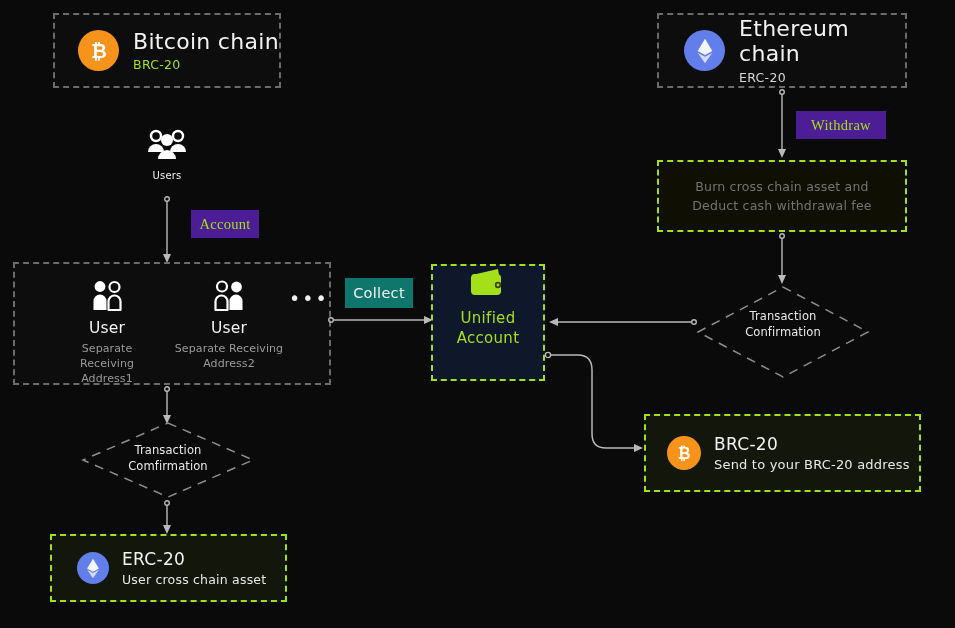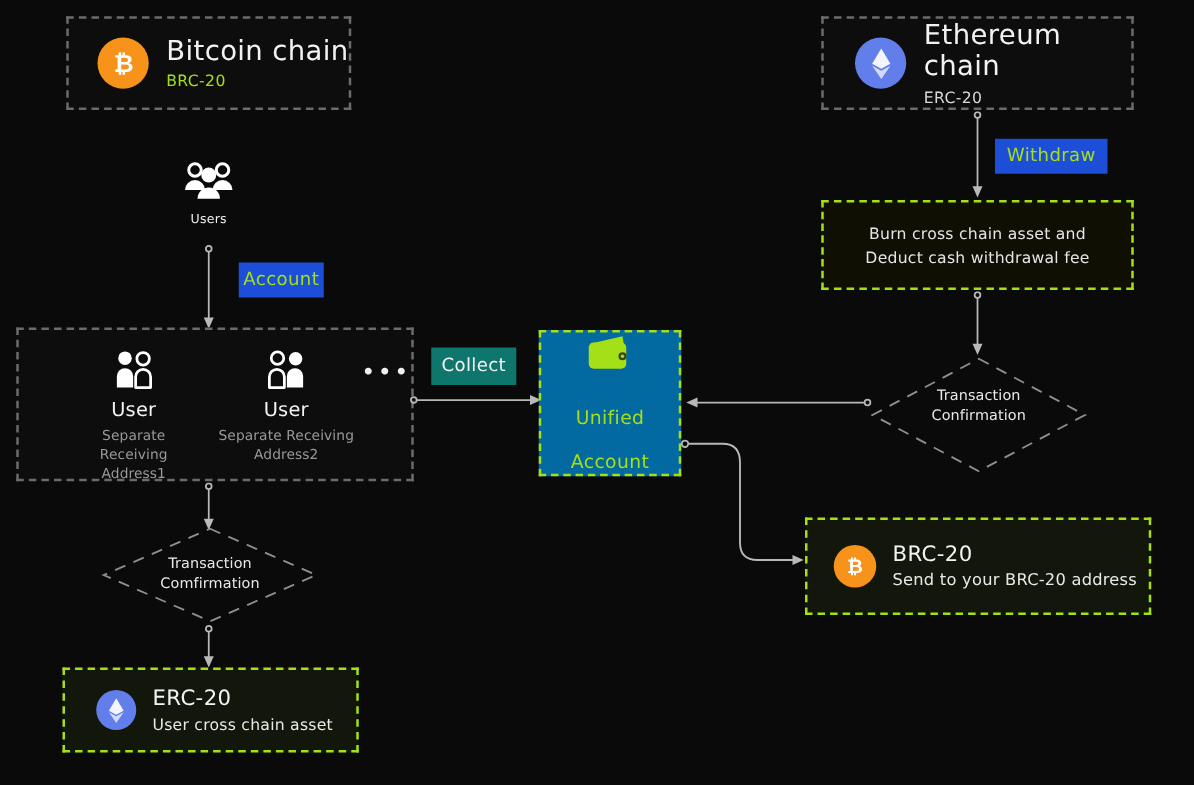--- a/index.html
+++ b/index.html
@@ -17,52 +17,52 @@
     border:2px dashed #a4e018;
     background:#0f1003;
   }
   .greenbox.tint{background:#13160a;}
   .userbox{
     border:2px dashed #6b6b6b;
     background:#0d0d0d;
   }
   .unified{
     border:2px dashed #a4e018;
-    background:#0369a1;
-    display:flex;flex-direction:column;align-items:center;justify-content:space-between;
+    background:#0f172a;
+    display:flex;flex-direction:column;align-items:center;justify-content:flex-start;
   }
 
   
   .title{
     color:#f2f2f2;font-size:22px;letter-spacing:.3px;font-weight:400;
     font-family:"DejaVu Sans",sans-serif;
   }
   .sub-green{color:#a4e018;font-size:12.5px;letter-spacing:.3px;margin-top:3px;}
   .sub-grey{color:#d8d8d8;font-size:12.5px;letter-spacing:.3px;margin-top:4px;}
   .sub-white{color:#e8e8e8;font-size:13px;letter-spacing:.2px;margin-top:3px;}
   .boxtext-green{
-    color:#e5e5e5;font-size:12.5px;line-height:19px;text-align:center;
+    color:#737373;font-size:12.5px;line-height:19px;text-align:center;
     letter-spacing:.2px;
   }
   .unified-label{
     color:#a4e018;font-size:15px;line-height:20px;text-align:center;letter-spacing:.3px;
   }
   .caption{color:#f0f0f0;font-size:10px;text-align:center;letter-spacing:.2px;}
   .user-name{color:#f2f2f2;font-size:15.5px;text-align:center;letter-spacing:.2px;}
   .user-addr{color:#9a9a9a;font-size:11px;line-height:15px;text-align:center;letter-spacing:.1px;}
   .diamond-text{
     color:#e9e9e9;font-size:11.5px;line-height:16px;text-align:center;letter-spacing:.1px;
   }
 
   
   .badge{
     display:flex;align-items:center;justify-content:center;
     font-size:14.5px;letter-spacing:.3px;padding:0 10px;
   }
-  .badge-green{background:#1d4ed8;color:#a4e018;}
+  .badge-green{background:#4c1d95;color:#a4e018;font-family:Liberation Serif, serif;}
   .badge-grey{background:#0f766e;color:#f2f2f2;}
 
   
   .coin{border-radius:50%;display:flex;align-items:center;justify-content:center;flex:0 0 auto;}
   .coin-btc{background:#f7931a;}
   .coin-eth{background:#627eea;}
 
   .row{display:flex;align-items:center;}
   .col{display:flex;flex-direction:column;}
 

